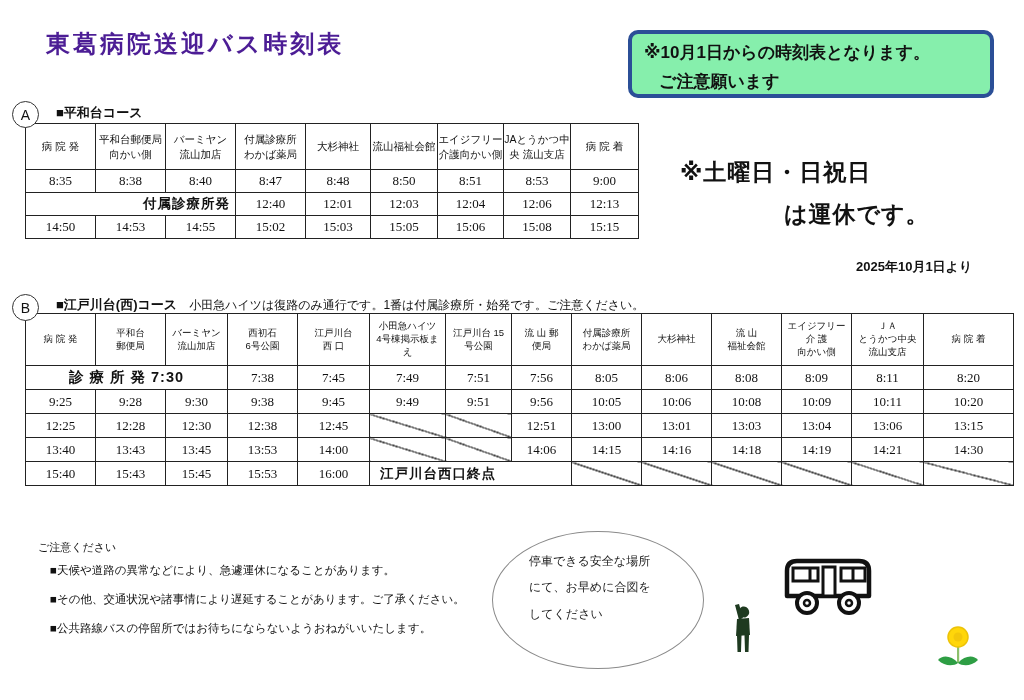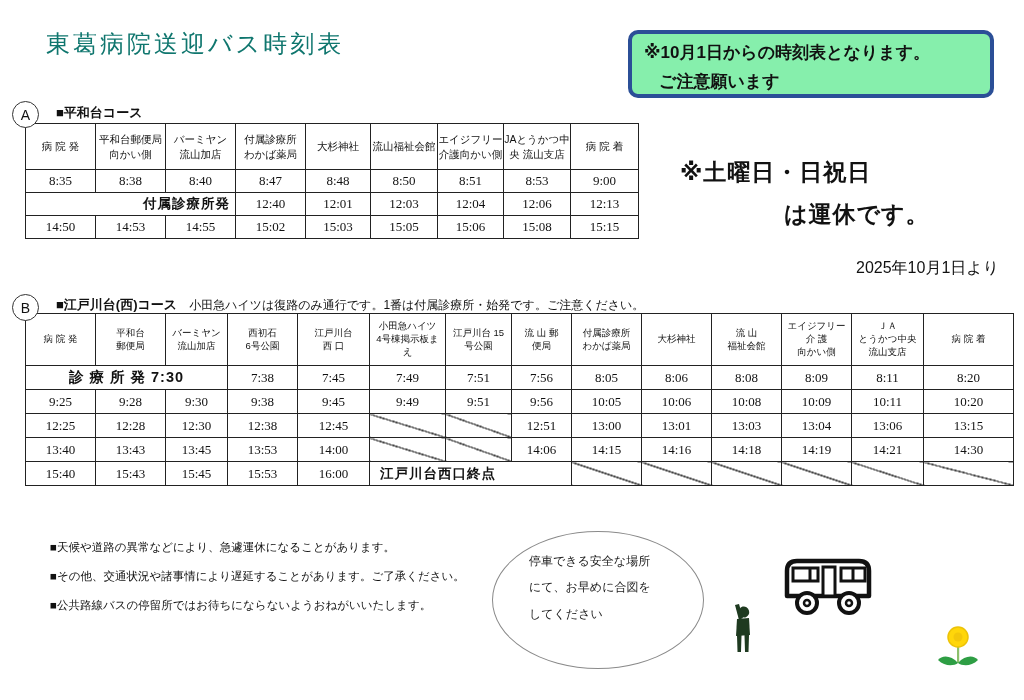--- a/index.html
+++ b/index.html
@@ -1,21 +1,21 @@
 <!DOCTYPE html>
 <html><head>
 <meta charset="utf-8">
 <style>
   * { margin:0; padding:0; box-sizing:border-box; }
   html,body { width:1024px; height:700px; background:#ffffff; overflow:hidden;
               font-family:"Liberation Sans","DejaVu Sans",sans-serif; color:#111; }
   .abs { position:absolute; }
 
   
-  .title { left:46px; top:28px; font-size:24px; color:#0f766e; letter-spacing:3px; font-weight:400; }
+  .title { left:46px; top:28px; font-size:24px; color:#4c1d95; letter-spacing:3px; font-weight:700; }
 
   
   .notice-box { left:628px; top:30px; width:366px; height:68px; border:4px solid #2b4f97;
                 border-radius:10px; background:#86efac; padding:5px 12px; }
   .notice-box .l1 { font-size:17px; font-weight:bold; line-height:1.7; }
   .notice-box .l2 { font-size:17px; font-weight:bold; line-height:1.6; padding-left:15px; }
 
   
   .badge { width:27px; height:27px; border:1.4px solid #333; border-radius:50%;
            background:#fff; z-index:3; display:flex; align-items:center; justify-content:center;
@@ -45,21 +45,21 @@
   td.label-right { font-family:"Liberation Sans",sans-serif; font-weight:bold; font-size:13.5px;
                    text-align:right; padding-right:5px; letter-spacing:1px; }
   td.depart-label { font-family:"Liberation Sans",sans-serif; font-weight:bold; font-size:14.5px;
                     letter-spacing:1px; }
   td.terminal-label { font-family:"Liberation Sans",sans-serif; font-weight:bold; font-size:13.5px;
                       text-align:left; padding-left:10px; letter-spacing:1px; }
 
   
   .side1 { left:680px; top:157px; font-size:23px; font-weight:bold; letter-spacing:1px; }
   .side2 { left:784px; top:199px; font-size:23px; font-weight:bold; letter-spacing:1px; }
-  .side-date { left:856px; top:258px; font-size:16px; }
+  .side-date { left:856px; top:258px; font-size:13px;font-weight:bold; }
 
   
   .notes { left:38px; top:540px; }
   .notes-title { font-size:11px; margin-bottom:8px; }
   .note-item { font-size:11.5px; margin:0 0 14px 12px; }
 
   
   .balloon { left:492px; top:531px; width:212px; height:138px; border:1px solid #8a8a8a;
              border-radius:50%; background:#fff; padding:16px 0 0 36px; }
   .balloon-line { font-size:12px; line-height:2.2; color:#222; }
@@ -278,20 +278,21 @@
           <td class="slash"></td>
           <td class="slash"></td>
           <td class="slash"></td>
           <td class="slash"></td>
         </tr>
       </tbody>
     </table>
   </div>
 
 <div class="abs notes">
+  <div class="notes-title">ご注意ください</div>
   <div>
       <div class="note-item">■天候や道路の異常などにより、急遽運休になることがあります。</div>
       <div class="note-item">■その他、交通状況や諸事情により遅延することがあります。ご了承ください。</div>
       <div class="note-item">■公共路線バスの停留所ではお待ちにならないようおねがいいたします。</div>
     </div>
 </div>
 
 <div class="abs balloon">
   <div>
       <div class="balloon-line">停車できる安全な場所</div>

